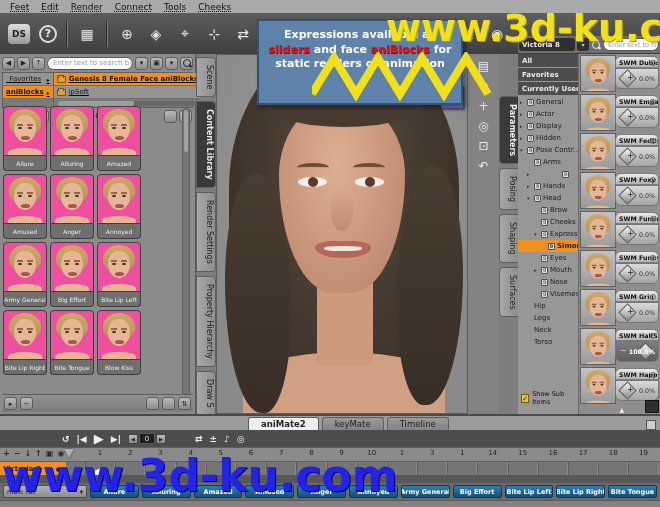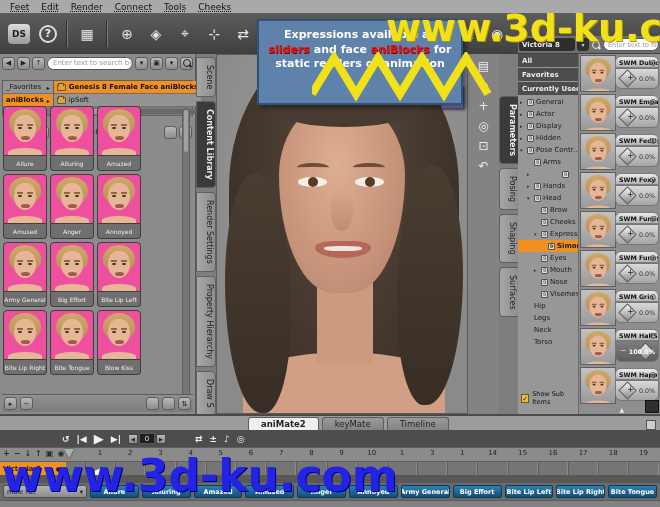--- a/index.html
+++ b/index.html
@@ -18,21 +18,21 @@
 
 
 .leftpanel{position:absolute;left:0;top:54px;width:196px;height:360px;background:#8b8b8b;border-right:1px solid #565656;}
 .searchrow{display:flex;align-items:center;gap:2px;padding:2px;height:18px;}
 .sbtn{width:13px;height:13px;background:linear-gradient(#b9b9b9,#8d8d8d);border:1px solid #5c5c5c;border-radius:3px;font-size:7px;color:#222;display:flex;align-items:center;justify-content:center;}
 .searchbox{flex:1;height:13px;background:#fff;border:1px solid #555;border-radius:7px;font-size:7px;color:#999;display:flex;align-items:center;padding:0 5px;overflow:hidden;white-space:nowrap;}
 .mag{position:relative;width:10px;height:10px;}
 .mag::before{content:"";position:absolute;left:1px;top:1px;width:6px;height:6px;border:1.5px solid #222;border-radius:50%;}
 .mag::after{content:"";position:absolute;left:7px;top:7px;width:3px;height:1.5px;background:#222;transform:rotate(45deg);}
 .mag.light::before{border-color:#e8e8e8;} .mag.light::after{background:#e8e8e8;}
-.folderpane{display:flex;margin:8px 2px;height:36px;background:#7a7a7a;border:1px solid #5f5f5f;}
+.folderpane{display:flex;margin:0 2px;height:36px;background:#7a7a7a;border:1px solid #5f5f5f;text-decoration:underline;}
 .fcol-l{width:84px;border-right:1px solid #5f5f5f;display:flex;flex-direction:column;}
 .fcol-r{flex:1;display:flex;flex-direction:column;}
 .frow{height:13px;display:flex;align-items:center;gap:3px;font-size:7px;color:#111;background:#949494;padding:0 3px;border-bottom:1px solid #6f6f6f;white-space:nowrap;overflow:hidden;}
 .frow.on{background:#ef9021;font-weight:bold;}
 .frow .arr{margin-left:auto;font-size:6px;}
 .fico{width:9px;height:7px;background:#d8a23c;border:1px solid #6d5316;border-radius:1px;position:relative;flex:none;}
 .fico::before{content:"";position:absolute;left:0;top:-2px;width:4px;height:2px;background:#d8a23c;border:1px solid #6d5316;border-bottom:none;}
 .hscroll{height:5px;margin:2px 4px 0 4px;background:#696969;border-radius:2px;}
 .hscroll i{display:block;width:55%;height:100%;background:#9d9d9d;border-radius:2px;}
 .pagerow{height:16px;display:flex;align-items:center;gap:2px;padding:0 3px;font-size:8px;color:#222;}

